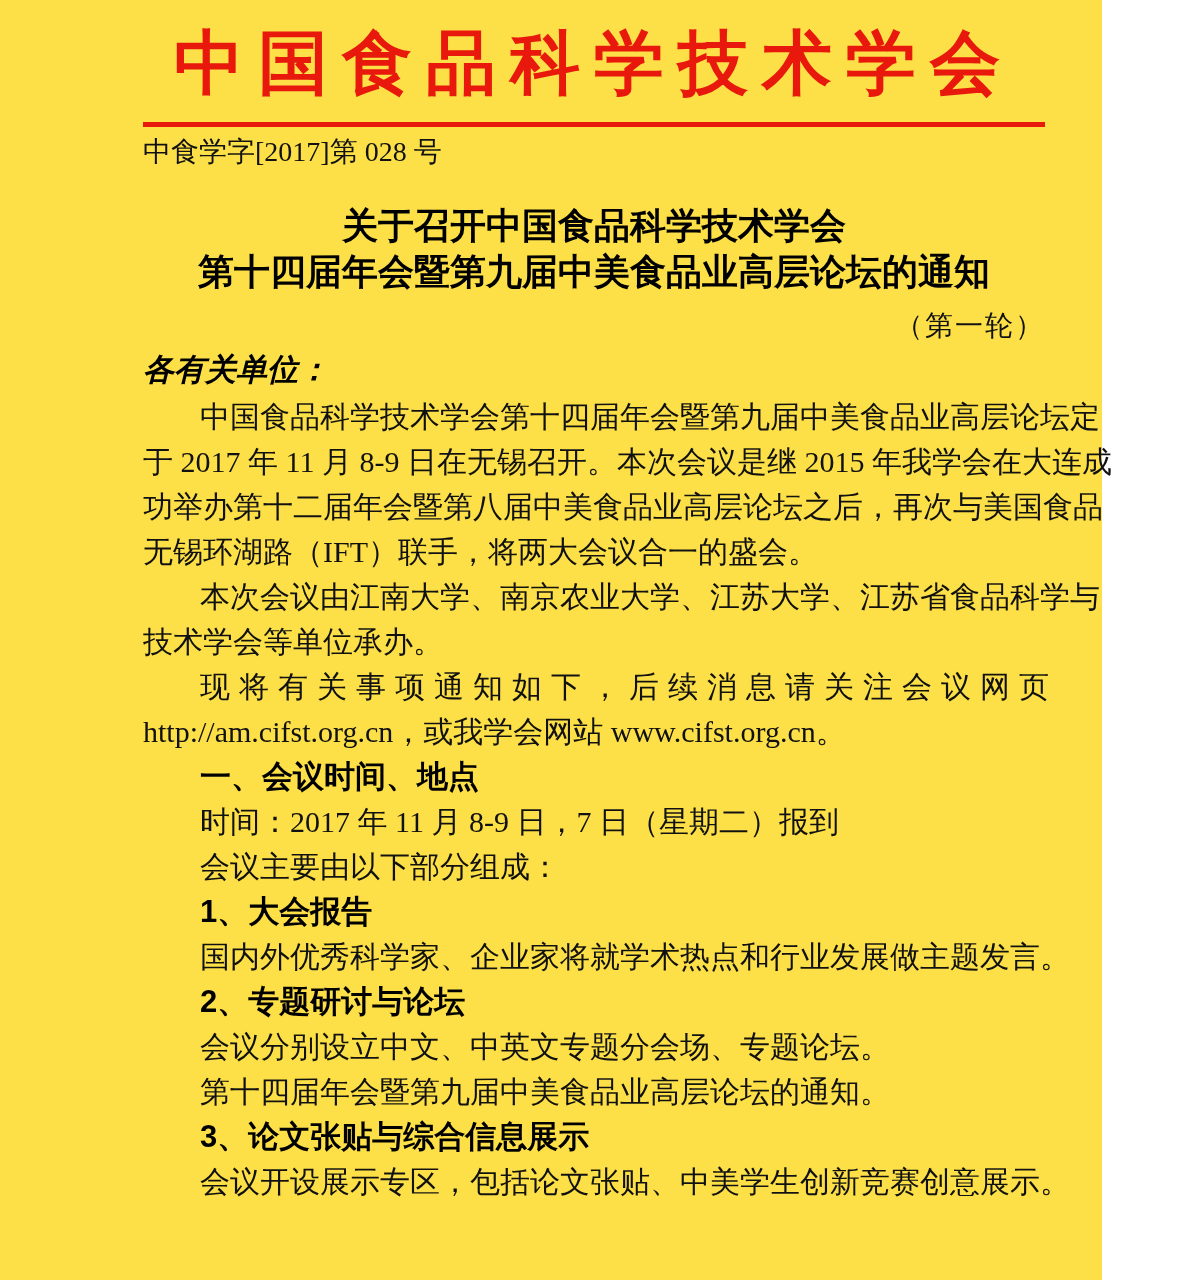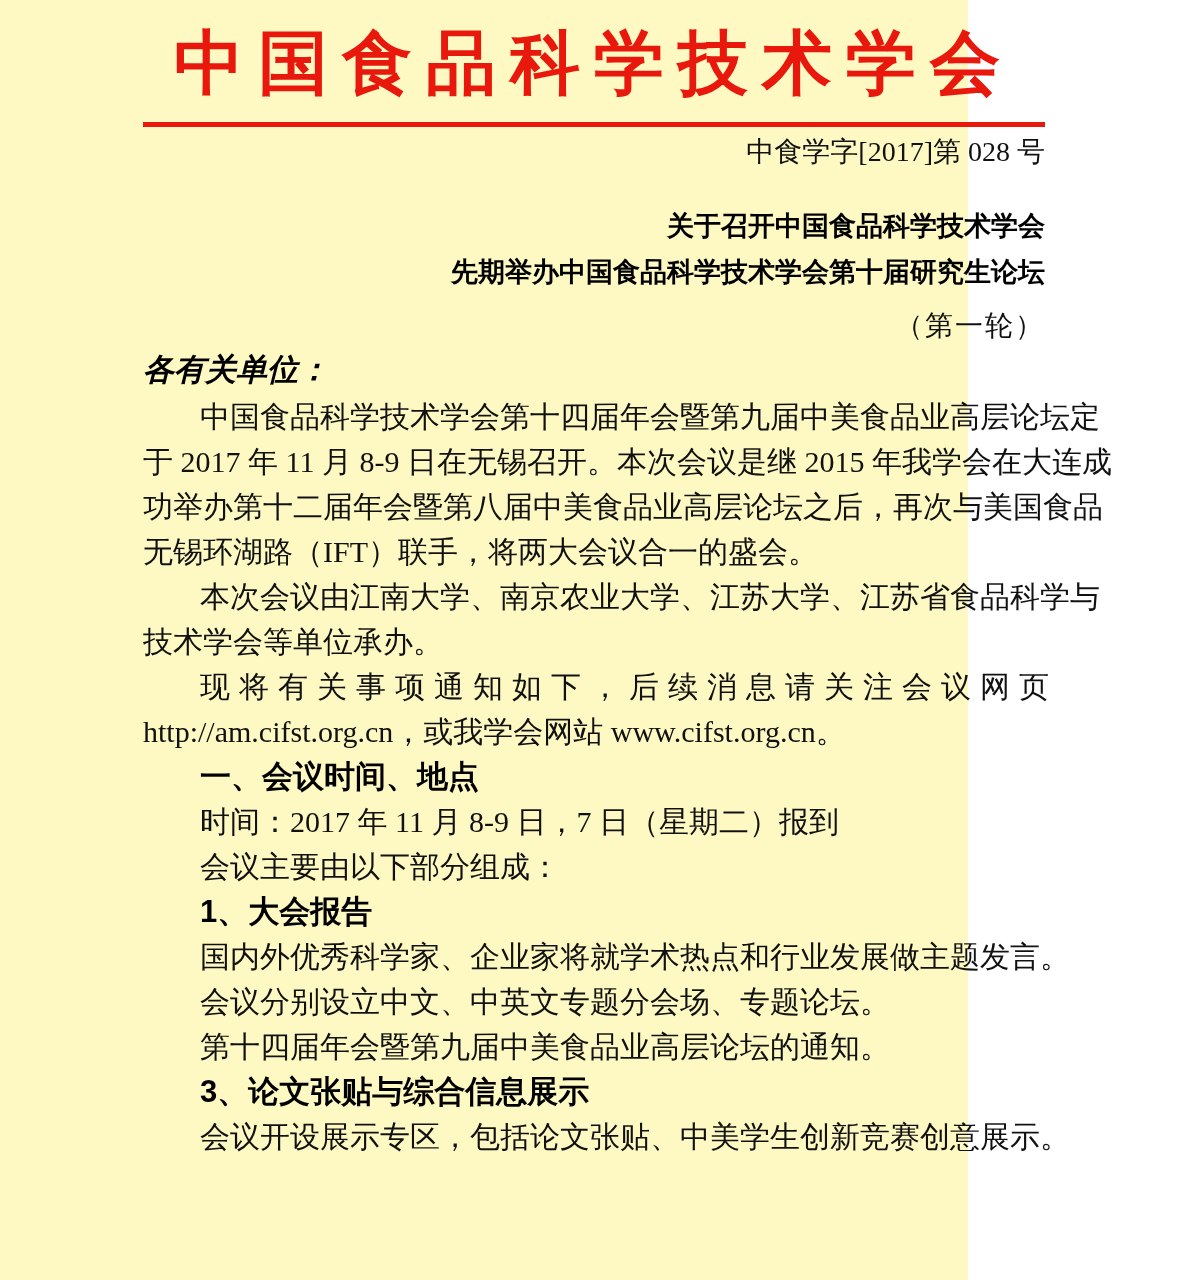--- a/index.html
+++ b/index.html
@@ -5,23 +5,23 @@
   html, body {
     margin: 0;
     padding: 0;
     width: 1190px;
     height: 1280px;
     background: #ffffff;
     overflow: hidden;
   }
   .page {
     position: relative;
-    width: 968px;
+    width: 1102px;
     height: 1280px;
-    background: #fef9c3;
+    background: #fde047;
     font-family: "Liberation Serif", "DejaVu Serif", serif;
     color: #1a1a1a;
   }
   .content {
     position: absolute;
     left: 143px;
     width: 902px;
     top: 0;
     height: 1280px;
   }
@@ -45,35 +45,34 @@
     left: 0;
     width: 100%;
     height: 5px;
     background: #e8190c;
   }
   .doc-number {
     position: absolute;
     top: 132px;
     left: 0;
     width: 100%;
-    text-align: right;
     font-size: 28px;
     line-height: 40px;
     color: #111;
     white-space: nowrap;
   }
   .doc-title {
     position: absolute;
     top: 203px;
     left: 0;
     width: 100%;
-    text-align: right;
+    text-align: center;
     font-family: "Liberation Sans", "DejaVu Sans", sans-serif;
     font-weight: bold;
-    font-size: 27px;
+    font-size: 36px;
     line-height: 46px;
     color: #000;
     white-space: nowrap;
   }
   .round-note {
     position: absolute;
     top: 306px;
     left: 0;
     width: 100%;
     text-align: right;
@@ -126,21 +125,21 @@
 
 <div class="page">
   <div class="content">
 
     <div class="org-title">中国食品科学技术学会</div>
     <div class="red-rule"></div>
     <div class="doc-number">中食学字[2017]第 028 号</div>
 
     <div class="doc-title">
       <div>关于召开中国食品科学技术学会</div>
-      <div>先期举办中国食品科学技术学会第十届研究生论坛</div>
+      <div>第十四届年会暨第九届中美食品业高层论坛的通知</div>
     </div>
     <div class="round-note">（第一轮）</div>
 
     <div class="salutation">各有关单位：</div>
 
     <div class="body-block">
       <div class="bline indent">中国食品科学技术学会第十四届年会暨第九届中美食品业高层论坛定</div>
       <div class="bline">于 2017 年 11 月 8-9 日在无锡召开。本次会议是继 2015 年我学会在大连成</div>
       <div class="bline">功举办第十二届年会暨第八届中美食品业高层论坛之后，再次与美国食品</div>
       <div class="bline">无锡环湖路（IFT）联手，将两大会议合一的盛会。</div>
@@ -152,20 +151,21 @@
       <div class="bline">http://am.cifst.org.cn，或我学会网站 www.cifst.org.cn。</div>
 
       <div class="bline indent heading">一、会议时间、地点</div>
       <div class="bline indent">时间：2017 年 11 月 8-9 日，7 日（星期二）报到</div>
 
       <div class="bline indent">会议主要由以下部分组成：</div>
 
       <div class="bline indent heading">1、大会报告</div>
       <div class="bline indent">国内外优秀科学家、企业家将就学术热点和行业发展做主题发言。</div>
 
+      <div class="bline indent heading">2、专题研讨与论坛</div>
       <div class="bline indent">会议分别设立中文、中英文专题分会场、专题论坛。</div>
       <div class="bline indent">第十四届年会暨第九届中美食品业高层论坛的通知。</div>
 
       <div class="bline indent heading">3、论文张贴与综合信息展示</div>
       <div class="bline indent">会议开设展示专区，包括论文张贴、中美学生创新竞赛创意展示。</div>
     </div>
 
   </div>
 </div>
 

